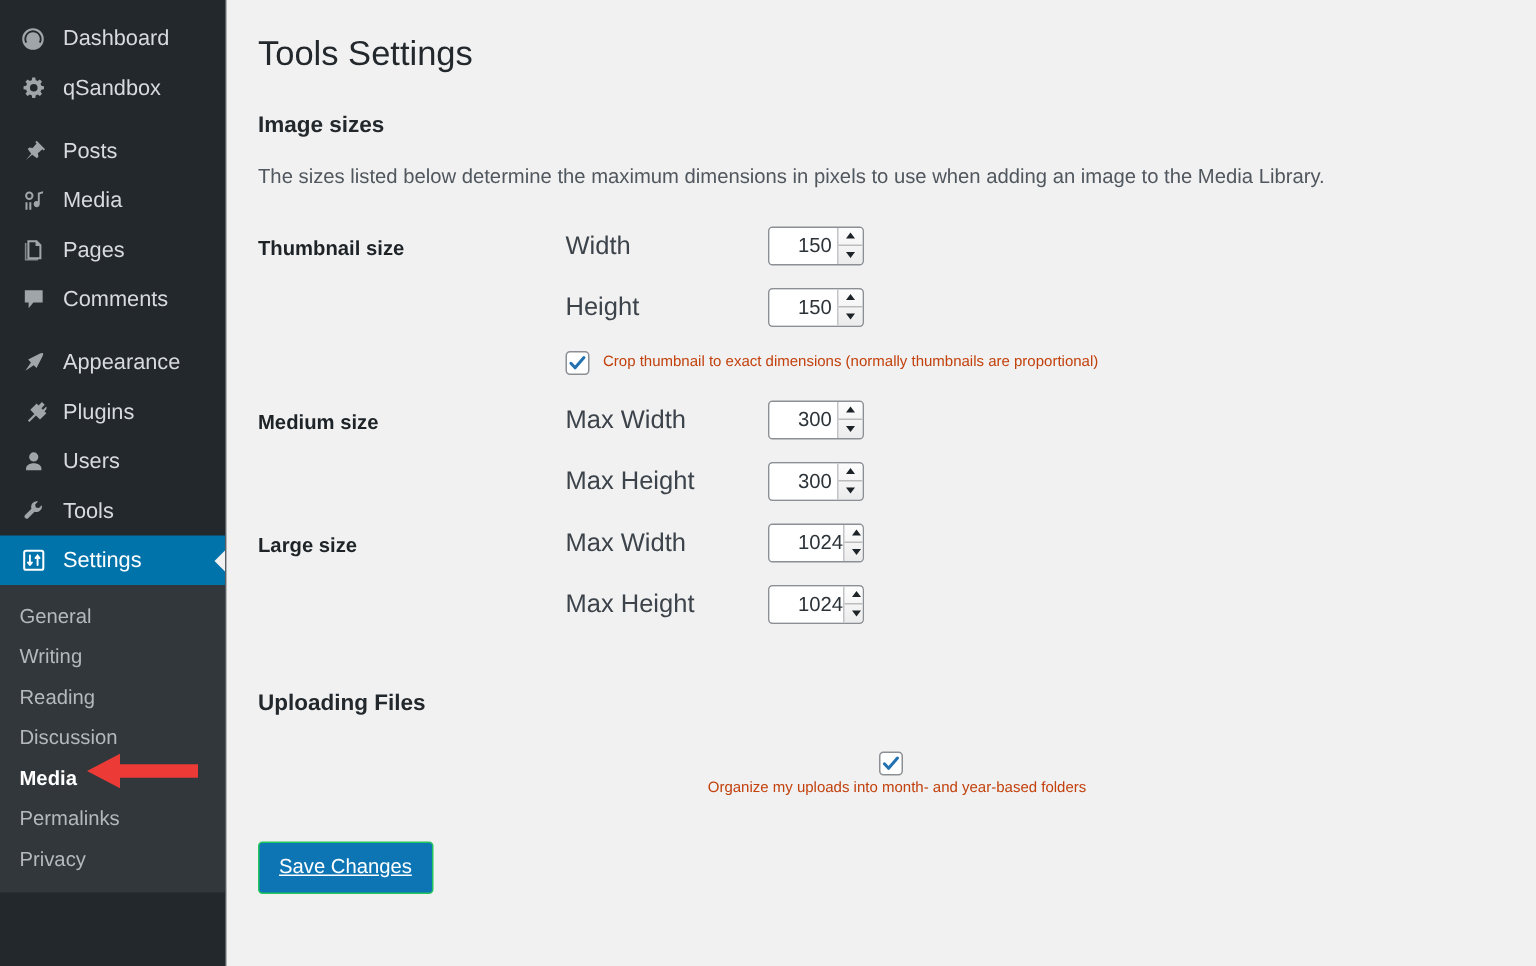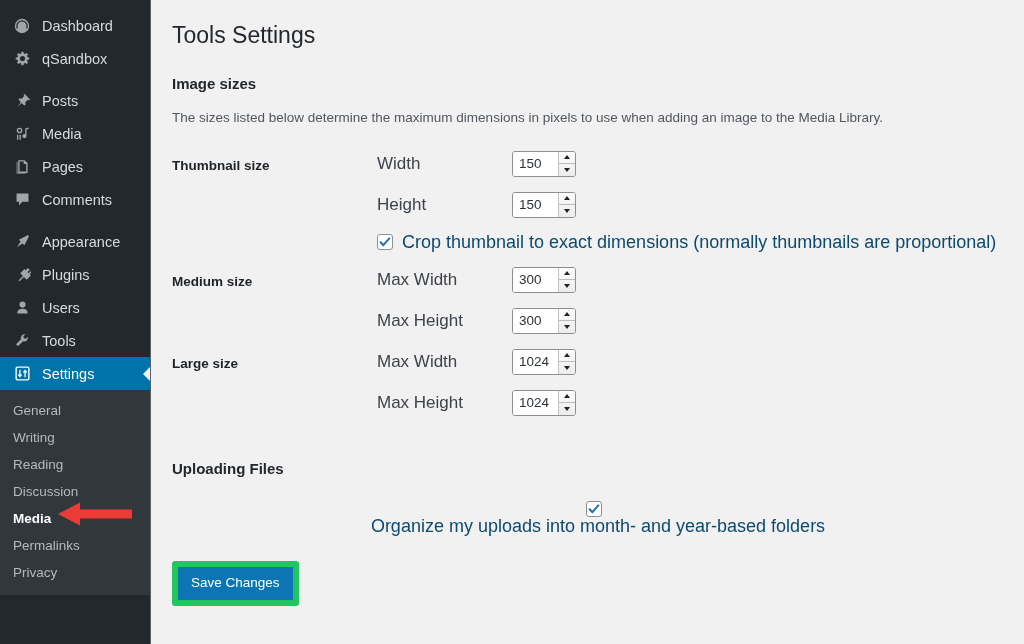--- a/index.html
+++ b/index.html
@@ -177,21 +177,21 @@
     background: #ffffff;
     border: 1px solid #8c8f94;
     border-radius: 3px;
     box-shadow: 0 0 0 transparent;
     overflow: hidden;
   }
   .num-input .num-val {
     flex: 1;
     display: flex;
     align-items: center;
-    padding-left: 6px;
+    padding-left: 19px;
     font-size: 13.5px;
     color: #2c3338;
     font-family: "Liberation Sans", sans-serif;
     background: #ffffff;
     outline: none;
     border: 0;
   }
   .spinner {
     width: 17px;
     min-width: 17px;
@@ -241,41 +241,42 @@
     border-radius: 3px;
     background: #fff;
     display: inline-flex;
     align-items: center;
     justify-content: center;
     margin-right: 9px;
     cursor: pointer;
   }
   .cb svg { display: block; }
   .check-label {
-    font-size: 18px;
-    color: #0c4a6e;
+    font-size: 10px;
+    color: #c2410c;
     line-height: 18px;
     cursor: pointer;
   }
 
   .upload-block { margin-top: 36px; }
   .upload-check { margin-top: 22px; display: flex; align-items: center; flex-direction: column; }
 
   .btn-primary {
     margin-top: 26px;
     display: inline-block;
     background: #0d75b4;
     color: #ffffff;
-    border: 6px solid #22c55e;
+    border: 1px solid #22c55e;
     border-radius: 3px;
     font-size: 13.5px;
     line-height: 16px;
     padding: 8px 13px 9px 13px;
     cursor: pointer;
     font-family: "Liberation Sans", sans-serif;
+    text-decoration: underline;
   }
 </style>
 </head>
 <body>
 
 <div id="app">
 
   <div class="sidebar">
 
     <div class="menu-gap"></div>

